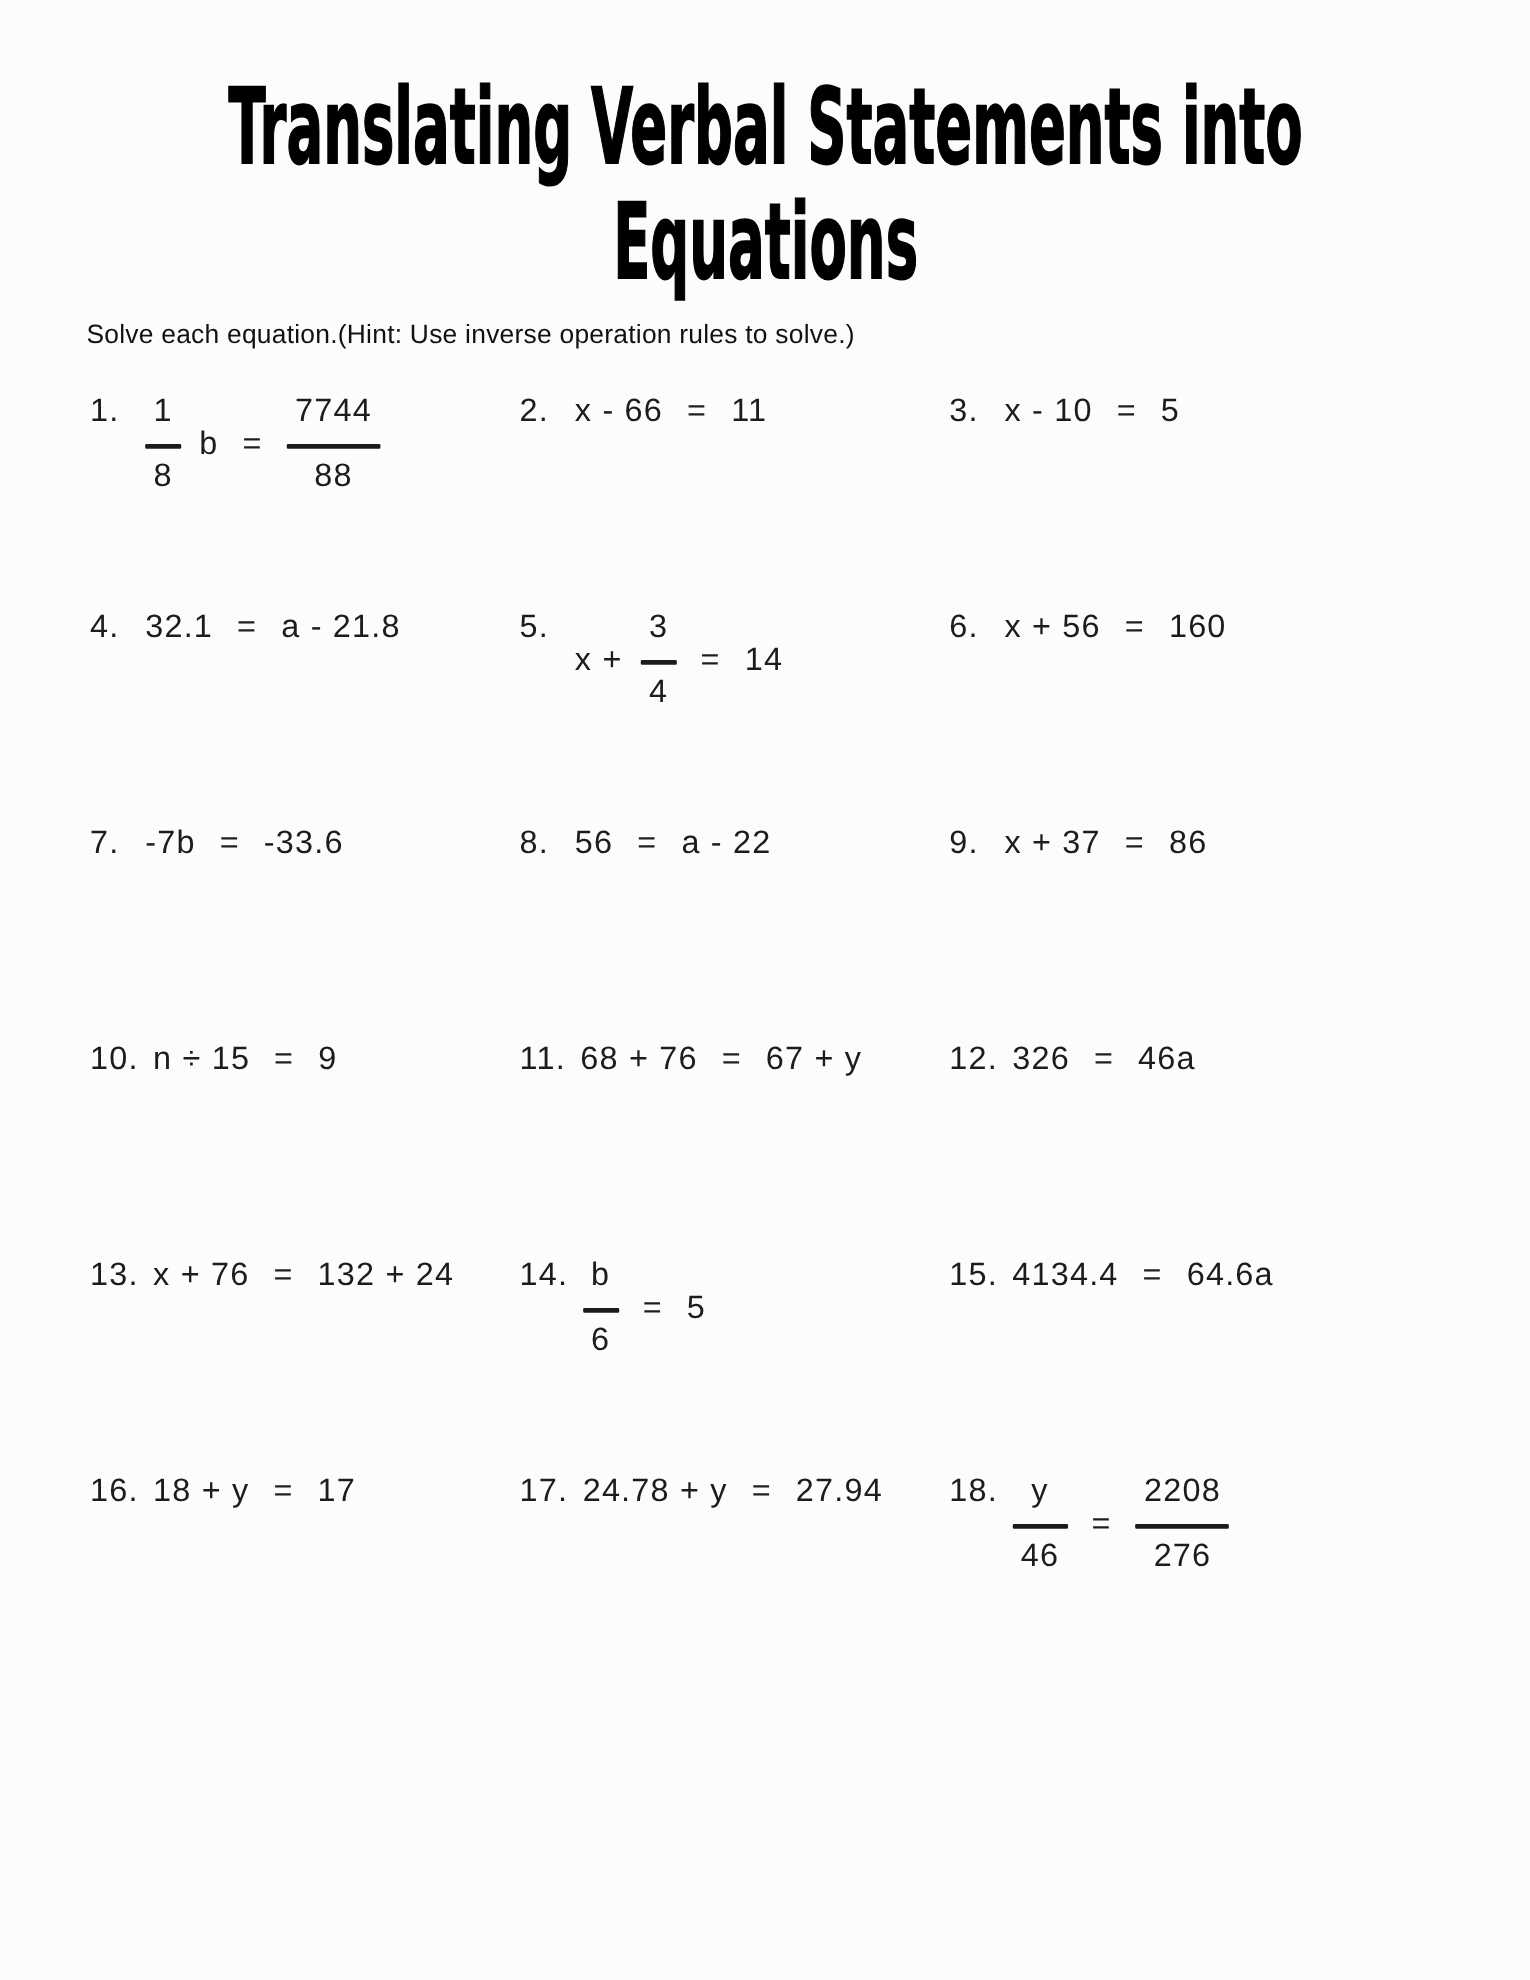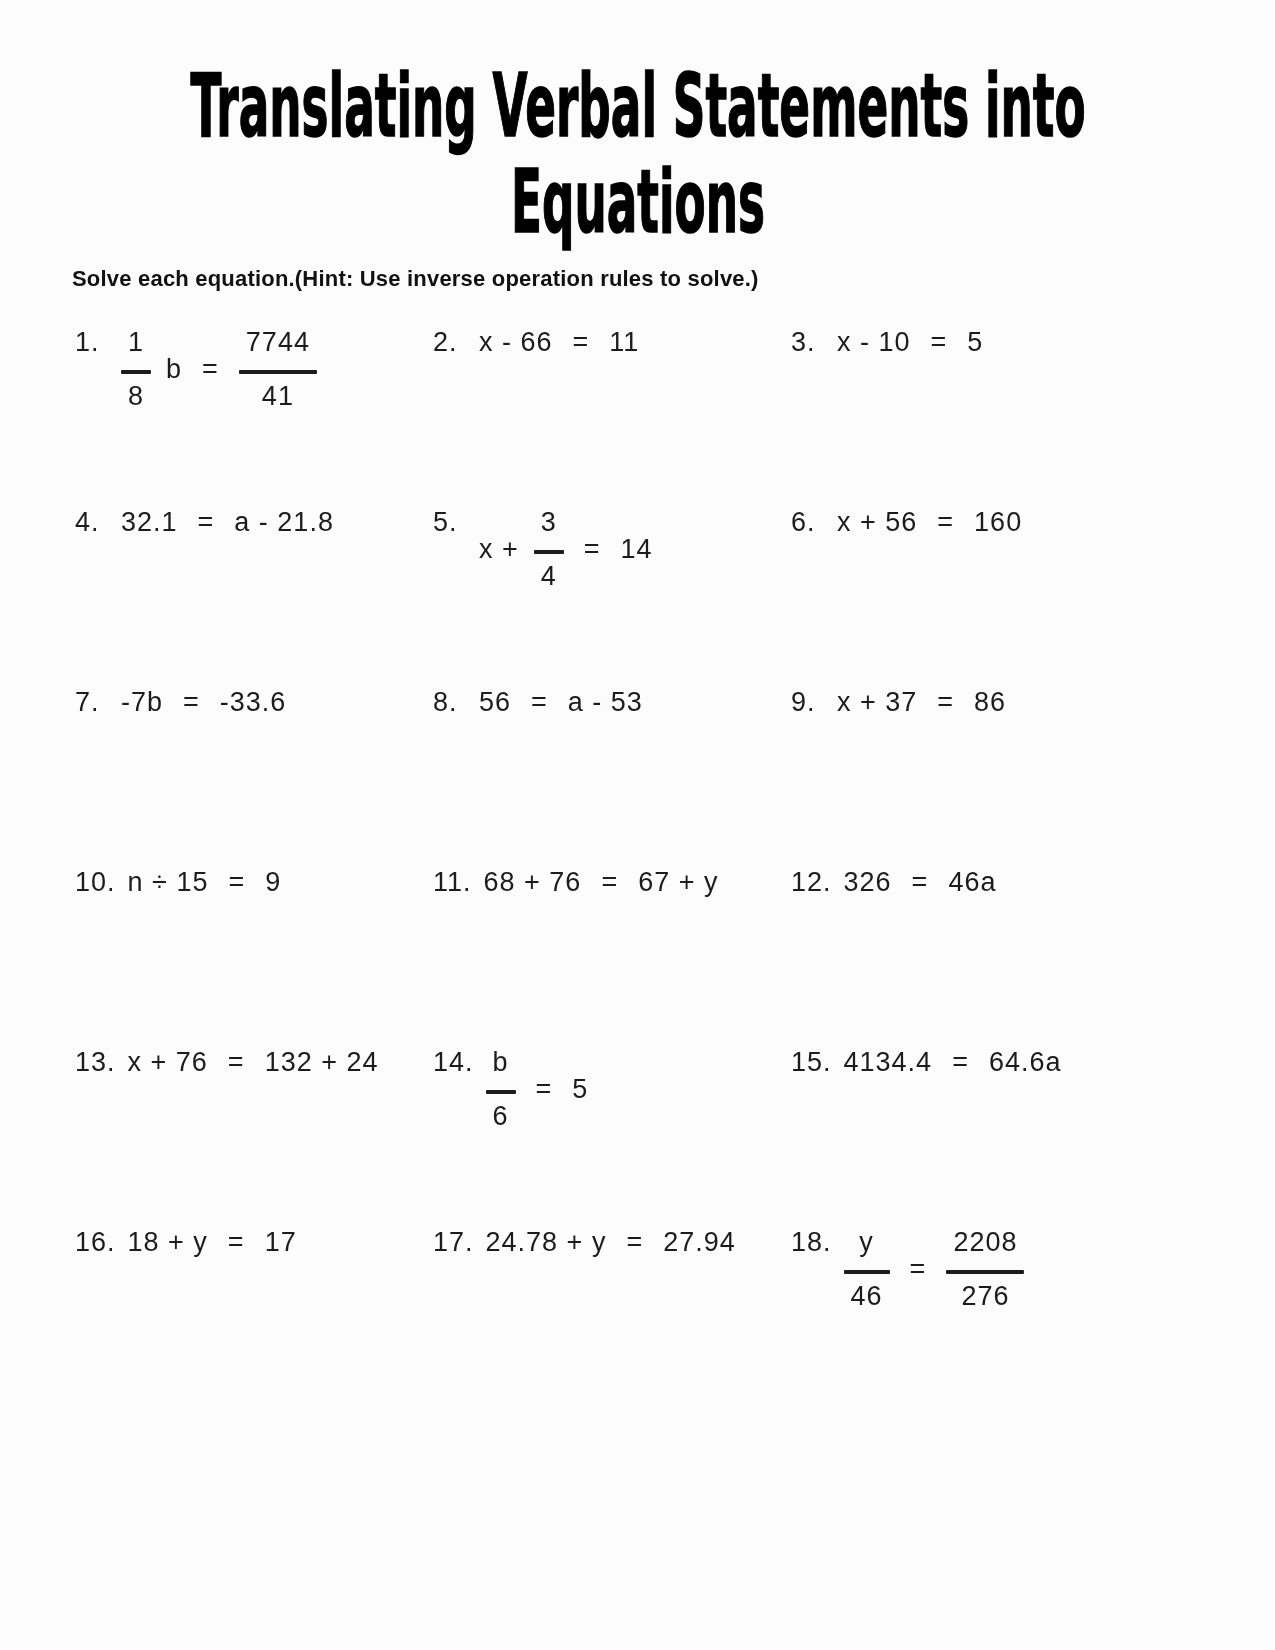--- a/index.html
+++ b/index.html
@@ -27,21 +27,21 @@
     transform: translateX(-50%) scale(0.54, 1.04);
     transform-origin: center top;
   }
   .title-line { display: block; text-align: center; }
 
   
   .instruction {
     position: absolute;
     left: 72px; top: 266px;
     font-size: 22px;
-    font-weight: bold;
+    font-weight: normal;
     letter-spacing: 0.2px;
     color: #111;
   }
 
   
   .problems {
     position: absolute;
     left: 75px; top: 327px;
     width: 1130px;
     display: grid;
@@ -101,21 +101,21 @@
         <span class="frac">
           <span class="fn">1</span>
           <span class="fbar"></span>
           <span class="fd">8</span>
         </span>
         <span class="tok">b</span>
         <span class="tok eqsign">=</span>
         <span class="frac">
           <span class="fn">7744</span>
           <span class="fbar"></span>
-          <span class="fd">41</span>
+          <span class="fd">88</span>
         </span>
       </span>
     </div>
     <div class="problem">
       <span class="pnum">2.</span>
       <span class="equation">
         <span class="tok">x - 66</span>
         <span class="tok eqsign">=</span>
         <span class="tok">11</span>
       </span>
@@ -163,21 +163,21 @@
         <span class="tok">-7b</span>
         <span class="tok eqsign">=</span>
         <span class="tok">-33.6</span>
       </span>
     </div>
     <div class="problem">
       <span class="pnum">8.</span>
       <span class="equation">
         <span class="tok">56</span>
         <span class="tok eqsign">=</span>
-        <span class="tok">a - 53</span>
+        <span class="tok">a - 22</span>
       </span>
     </div>
     <div class="problem">
       <span class="pnum">9.</span>
       <span class="equation">
         <span class="tok">x + 37</span>
         <span class="tok eqsign">=</span>
         <span class="tok">86</span>
       </span>
     </div>

